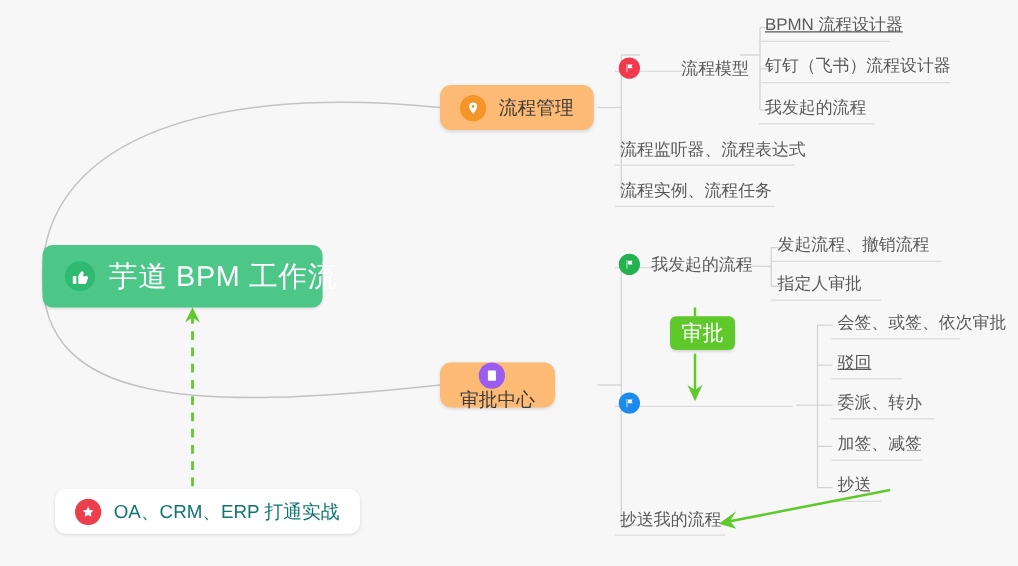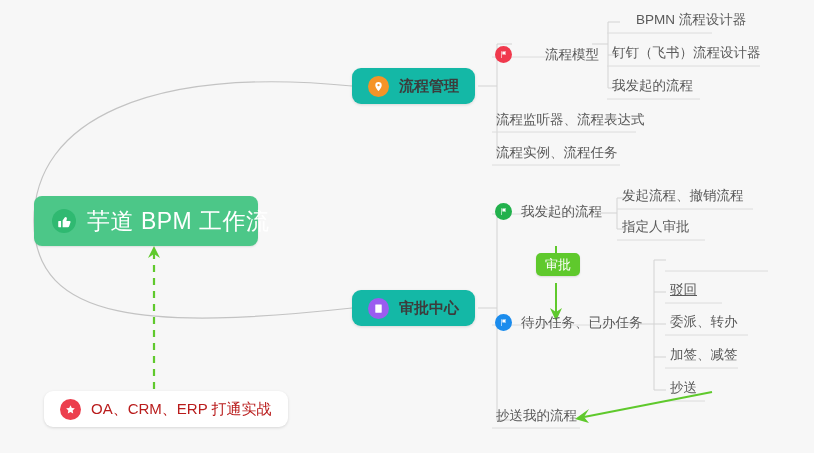--- a/index.html
+++ b/index.html
@@ -20,36 +20,36 @@
     left:34px;top:196px;width:224px;height:50px;
     background:#4cc788;border-radius:8px;
     box-shadow:0 1px 2px rgba(0,0,0,.10);
     padding:0 18px;
   }
   .root .label{
     color:#ffffff;font-size:23px;letter-spacing:.5px;white-space:nowrap;
   }
 
   .branch{
-    background:#14b8a6;border-radius:9px;
+    background:#fdba74;border-radius:9px;
     box-shadow:0 1px 3px rgba(0,0,0,.13);
-    padding:0 16px;height:36px;font-weight:bold;
+    padding:0 16px;height:36px;
   }
   .branch .label{font-size:15px;color:#3c3c3c;white-space:nowrap;}
 
   .branch-proc{left:352px;top:68px;}
-  .branch-appr{left:352px;top:290px;}
+  .branch-appr{left:352px;top:290px;flex-direction:column;}
 
   .extra{
     left:44px;top:391px;height:36px;
     background:#ffffff;border-radius:9px;
     box-shadow:0 1px 3px rgba(0,0,0,.13);
     padding:0 16px;
   }
-  .extra .label{font-size:15px;color:#b91c1c;white-space:nowrap;}
+  .extra .label{font-size:15px;color:#0f766e;white-space:nowrap;}
 
   
   .leaf{
     position:absolute;display:flex;align-items:center;
     font-size:13.5px;color:#5a5a5a;white-space:nowrap;
     padding:0 6px 5px 6px;height:24px;box-sizing:border-box;
   }
   .leaf .label{line-height:1;}
 
   
@@ -66,21 +66,21 @@
   .ico-red{background:#ec3f4e;}
   .ico-redflag{background:#f0394d;}
   .ico-green{background:#22b14c;}
   .ico-blue{background:#1b8ced;}
   .ico-thumb{background:#2fb971;width:24px;height:24px;margin-right:11px;}
 
   
   .badge{
     position:absolute;left:536px;top:253px;
     background:#5fc92c;color:#fff;border-radius:5px;
-    font-size:13px;padding:5px 9px;line-height:1;
+    font-size:17px;padding:5px 9px;line-height:1;
     box-shadow:0 1px 2px rgba(0,0,0,.12);
   }
 </style>
 </head>
 <body>
 
 <div id="canvas">
 
   <svg class="links" viewBox="0 0 814 453">
     <g fill="none" stroke="#c3c3c3" stroke-width="1.2">
@@ -180,21 +180,21 @@
 
   <div class="leaf" style="left:489px;top:45px;gap:24px;">
     <span class="ico ico-redflag">
       <svg width="9" height="9" viewBox="0 0 24 24" fill="#ffffff">
         <path d="M6 3h1.6v18H6zM9 4h10l-2.4 4.2L19 12H9z"></path>
       </svg>
     </span>
     <span class="label">流程模型</span>
   </div>
 
-  <div class="leaf" style="left:630px;top:10px;">
+  <div class="leaf" style="left:606px;top:10px;text-decoration:underline;">
     <span class="label">BPMN 流程设计器</span>
   </div>
   <div class="leaf" style="left:606px;top:43px;">
     <span class="label">钉钉（飞书）流程设计器</span>
   </div>
   <div class="leaf" style="left:606px;top:76px;">
     <span class="label">我发起的流程</span>
   </div>
 
   <div class="leaf" style="left:490px;top:110px;justify-content:center;">
@@ -228,23 +228,25 @@
   <div class="leaf" style="left:616px;top:217px;">
     <span class="label">指定人审批</span>
   </div>
 
   <div class="leaf" style="left:489px;top:313px;">
     <span class="ico ico-blue">
       <svg width="9" height="9" viewBox="0 0 24 24" fill="#ffffff">
         <path d="M6 3h1.6v18H6zM9 4h10l-2.4 4.2L19 12H9z"></path>
       </svg>
     </span>
-    <span class="label">待办任务、已办任务</span>
-  </div>
-
+  </div>
+
+  <div class="leaf" style="left:664px;top:248px;">
+    <span class="label">会签、或签、依次审批</span>
+  </div>
   <div class="leaf" style="left:664px;top:280px;text-decoration:underline;">
     <span class="label">驳回</span>
   </div>
   <div class="leaf" style="left:664px;top:312px;">
     <span class="label">委派、转办</span>
   </div>
   <div class="leaf" style="left:664px;top:345px;text-align:right;">
     <span class="label">加签、减签</span>
   </div>
   <div class="leaf" style="left:664px;top:378px;">

